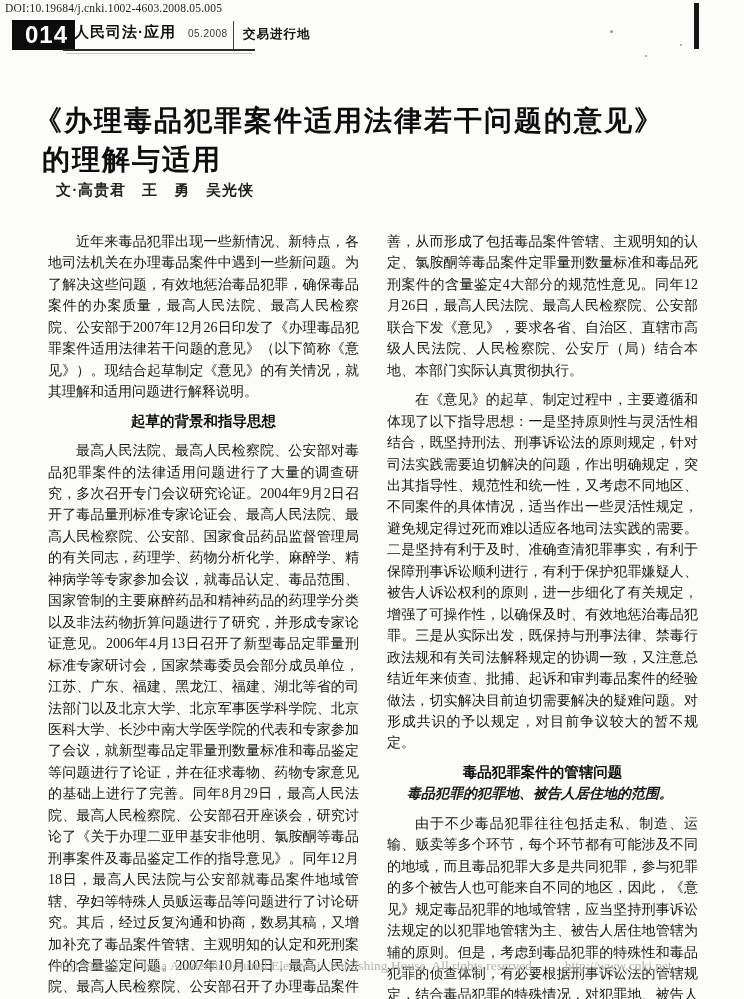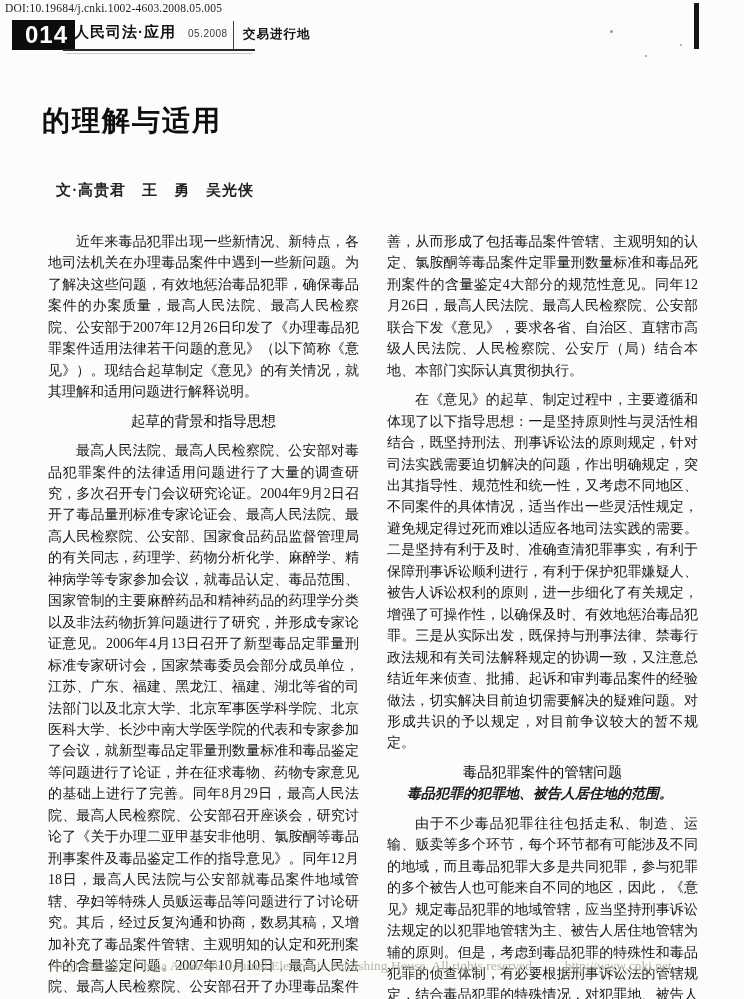--- a/index.html
+++ b/index.html
@@ -78,21 +78,21 @@
     font-size:14px;line-height:21.45px;
     text-align:justify;color:#151515;
   }
   .col-left{left:40px;}
   .col-right{left:379px;}
   .para{margin:8px;text-indent:2em;}
   .para.no-indent{text-indent:0;}
   .col-heading{
     margin:0;text-align:center;text-indent:0;
     font-family:"Liberation Sans", sans-serif;
-    font-weight:normal;font-size:14.5px;color:#0e0e0e;
+    font-weight:bold;font-size:14.5px;color:#0e0e0e;
   }
   .sub-heading{
     margin:0;text-indent:2em;
     font-weight:bold;font-style:italic;color:#1a1a1a;
   }
   
   .footer{
     position:absolute;top:958px;left:55px;width:660px;
     font-size:13.5px;color:#b6b4af;
     font-family:"Liberation Serif", serif;
@@ -116,20 +116,21 @@
   <div class="section-label">交易进行地</div>
   <div class="header-rule"></div>
   <div class="header-rule-shadow"></div>
 
   <div class="scan-bar"></div>
   <div class="scan-speck" style="top:30px;left:610px;width:3px;height:3px;"></div>
   <div class="scan-speck" style="top:55px;left:645px;width:2px;height:2px;"></div>
   <div class="scan-speck" style="top:44px;left:680px;width:2px;height:2px;"></div>
 
   <h1 class="article-title">
+    <span class="line1">《办理毒品犯罪案件适用法律若干问题的意见》</span>
     <span class="line2">的理解与适用</span>
   </h1>
   <div class="byline">文·高贵君　王　勇　吴光侠</div>
 
   <div class="column col-left">
     <p class="para">近年来毒品犯罪出现一些新情况、新特点，各地司法机关在办理毒品案件中遇到一些新问题。为了解决这些问题，有效地惩治毒品犯罪，确保毒品案件的办案质量，最高人民法院、最高人民检察院、公安部于2007年12月26日印发了《办理毒品犯罪案件适用法律若干问题的意见》（以下简称《意见》）。现结合起草制定《意见》的有关情况，就其理解和适用问题进行解释说明。</p>
     <p class="col-heading">起草的背景和指导思想</p>
     <p class="para">最高人民法院、最高人民检察院、公安部对毒品犯罪案件的法律适用问题进行了大量的调查研究，多次召开专门会议研究论证。2004年9月2日召开了毒品量刑标准专家论证会、最高人民法院、最高人民检察院、公安部、国家食品药品监督管理局的有关同志，药理学、药物分析化学、麻醉学、精神病学等专家参加会议，就毒品认定、毒品范围、国家管制的主要麻醉药品和精神药品的药理学分类以及非法药物折算问题进行了研究，并形成专家论证意见。2006年4月13日召开了新型毒品定罪量刑标准专家研讨会，国家禁毒委员会部分成员单位，江苏、广东、福建、黑龙江、福建、湖北等省的司法部门以及北京大学、北京军事医学科学院、北京医科大学、长沙中南大学医学院的代表和专家参加了会议，就新型毒品定罪量刑数量标准和毒品鉴定等问题进行了论证，并在征求毒物、药物专家意见的基础上进行了完善。同年8月29日，最高人民法院、最高人民检察院、公安部召开座谈会，研究讨论了《关于办理二亚甲基安非他明、氯胺酮等毒品刑事案件及毒品鉴定工作的指导意见》。同年12月18日，最高人民法院与公安部就毒品案件地域管辖、孕妇等特殊人员贩运毒品等问题进行了讨论研究。其后，经过反复沟通和协商，数易其稿，又增加补充了毒品案件管辖、主观明知的认定和死刑案件的含量鉴定问题。2007年10月10日，最高人民法院、最高人民检察院、公安部召开了办理毒品案件适用法律问题座谈会，海关总署以及12个省市区公安厅禁毒局（总队）的负责同志参加会议、专门研究论证了《关于办理毒品犯罪案件适用法律若干问题的意见》（征求意见稿）。会后根据座谈会讨论意见，对部分内容和文字表述进行了修改完</p>
   </div>
 

